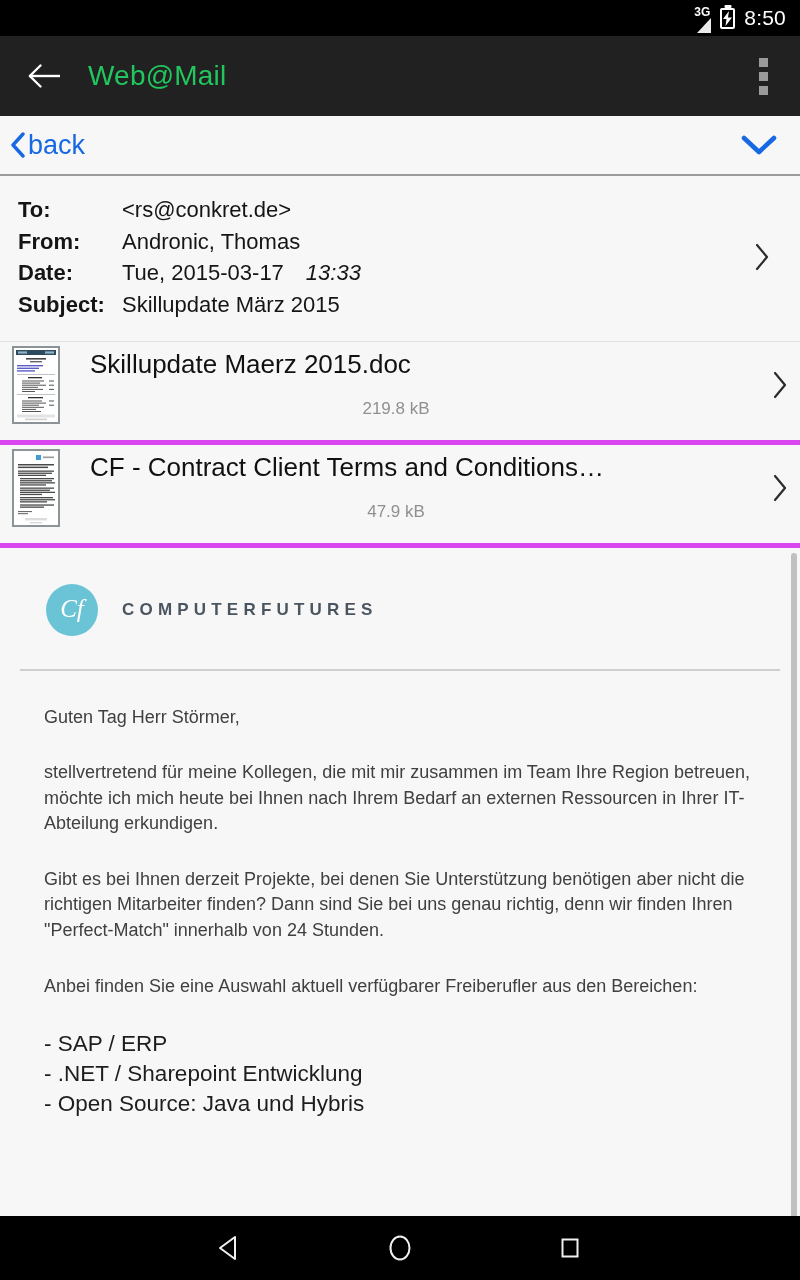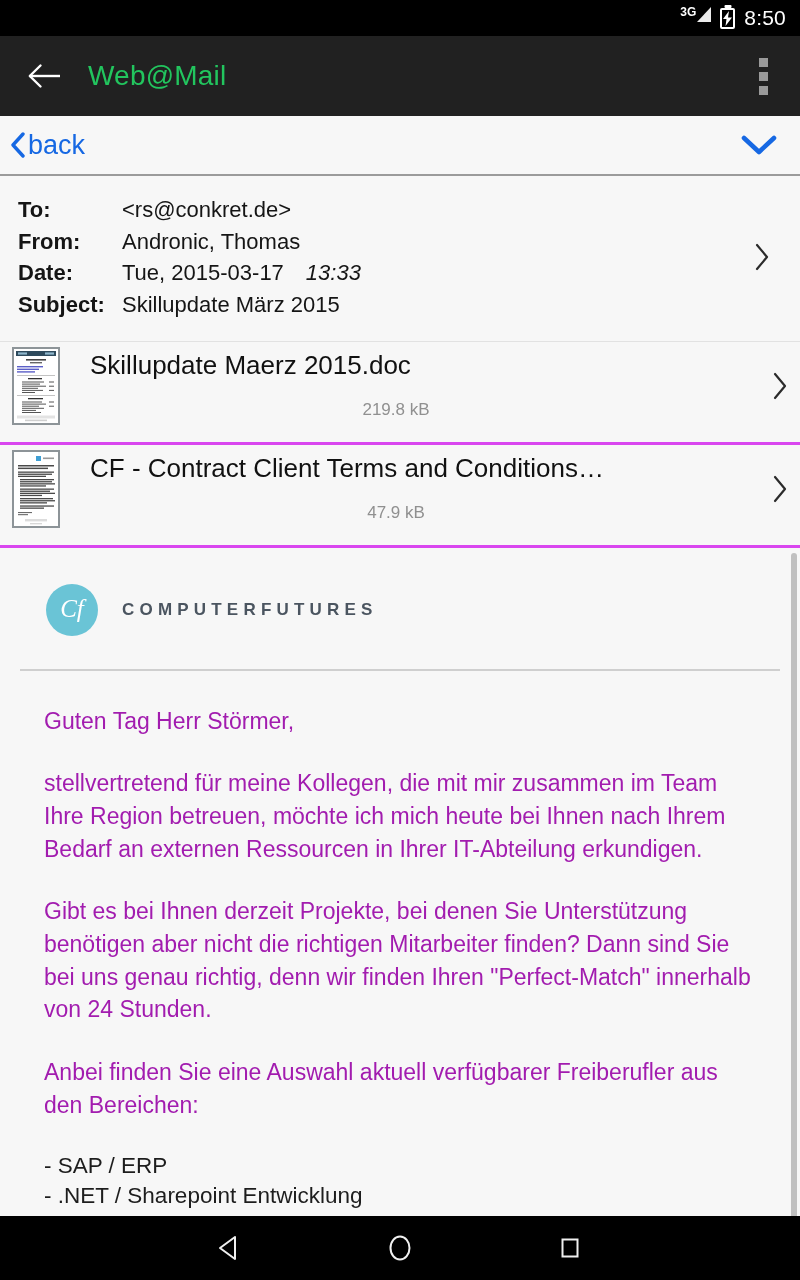--- a/index.html
+++ b/index.html
@@ -9,21 +9,21 @@
     font-family:"Liberation Sans", sans-serif;
     overflow:hidden;
   }
   .screen { position:relative; width:800px; height:1280px; background:#f7f7f7; }
 
   
   .statusbar {
     height:36px; background:#000; display:flex; align-items:center;
     justify-content:flex-end; padding-right:14px; gap:9px;
   }
-  .sb-net { display:flex; height:22px; }
+  .sb-net { display:flex; align-items:flex-end; height:22px;flex-direction:column; }
   .sb-3g { color:#fff; font-size:12px; line-height:11px; font-weight:600; margin-right:1px; }
   .sb-tri { width:0; height:0; border-left:14px solid transparent; border-bottom:15px solid #fff; opacity:.92; }
   .sb-batt {
     position:relative; width:15px; height:21px; border:2px solid #fff;
     border-radius:2px; display:flex; align-items:center; justify-content:center;
   }
   .sb-batt:before {
     content:""; position:absolute; top:-5px; left:50%; transform:translateX(-50%);
     width:7px; height:3px; background:#fff; border-radius:1px;
   }
@@ -60,21 +60,21 @@
   .hdrfields { flex:1; }
   .hdrrow { display:flex; align-items:baseline; line-height:1.44; }
   .hdrkey { font-size:22px; font-weight:bold; color:#151515; width:104px; flex:none; }
   .hdrval { font-size:22px; color:#151515; }
   .hdrval .t { font-style:italic; margin-left:22px; }
   .rowchev { width:40px; display:flex; justify-content:center; cursor:pointer; }
 
   
   .att {
     display:flex; align-items:center; background:#f7f7f7;
-    border-bottom:3px solid #d946ef; padding:12px 0 24px 12px; height:103px;
+    border-bottom:5px solid #d946ef; padding:12px 0 24px 12px; height:103px;
     cursor:pointer;
   }
   .thumb {
     width:48px; height:78px; flex:none; background:#fff;
     border:2px solid #8d9498; position:relative; overflow:hidden;
   }
   .att-txt { flex:1; margin-left:30px; }
   .att-name { font-size:26px; color:#111; line-height:1.1; white-space:nowrap; overflow:hidden; }
   .att-size { font-size:17px; color:#909090; text-align:center; margin-top:20px; padding-right:58px; }
 
@@ -87,21 +87,21 @@
   .logo-mark {
     width:52px; height:52px; border-radius:50%; background:#6ac4d6;
     display:flex; align-items:center; justify-content:center; flex:none;
   }
   .logo-word {
     margin-left:24px; font-size:17px; letter-spacing:5.2px;
     color:#4b5560; font-weight:bold;
   }
   .hrule { height:2px; background:#cfcfcf; margin:33px 0 0 0; }
   .msg { padding:0 24px; }
-  .msg p { font-size:23px; color:#a21caf; line-height:1.42; margin-top:30px; }
+  .msg p { font-size:18px; color:#404040; line-height:1.42; margin-top:30px; }
   .msg p.first { margin-top:34px; }
   .msg .li { font-size:22.5px; color:#1d1d1d; line-height:1.33; }
   .msg .listblock { margin-top:30px; }
 
   .scrollbar {
     position:absolute; top:5px; right:3px; width:6px; height:690px;
     background:#c0c0c0; border-radius:3px;
   }
 
   

